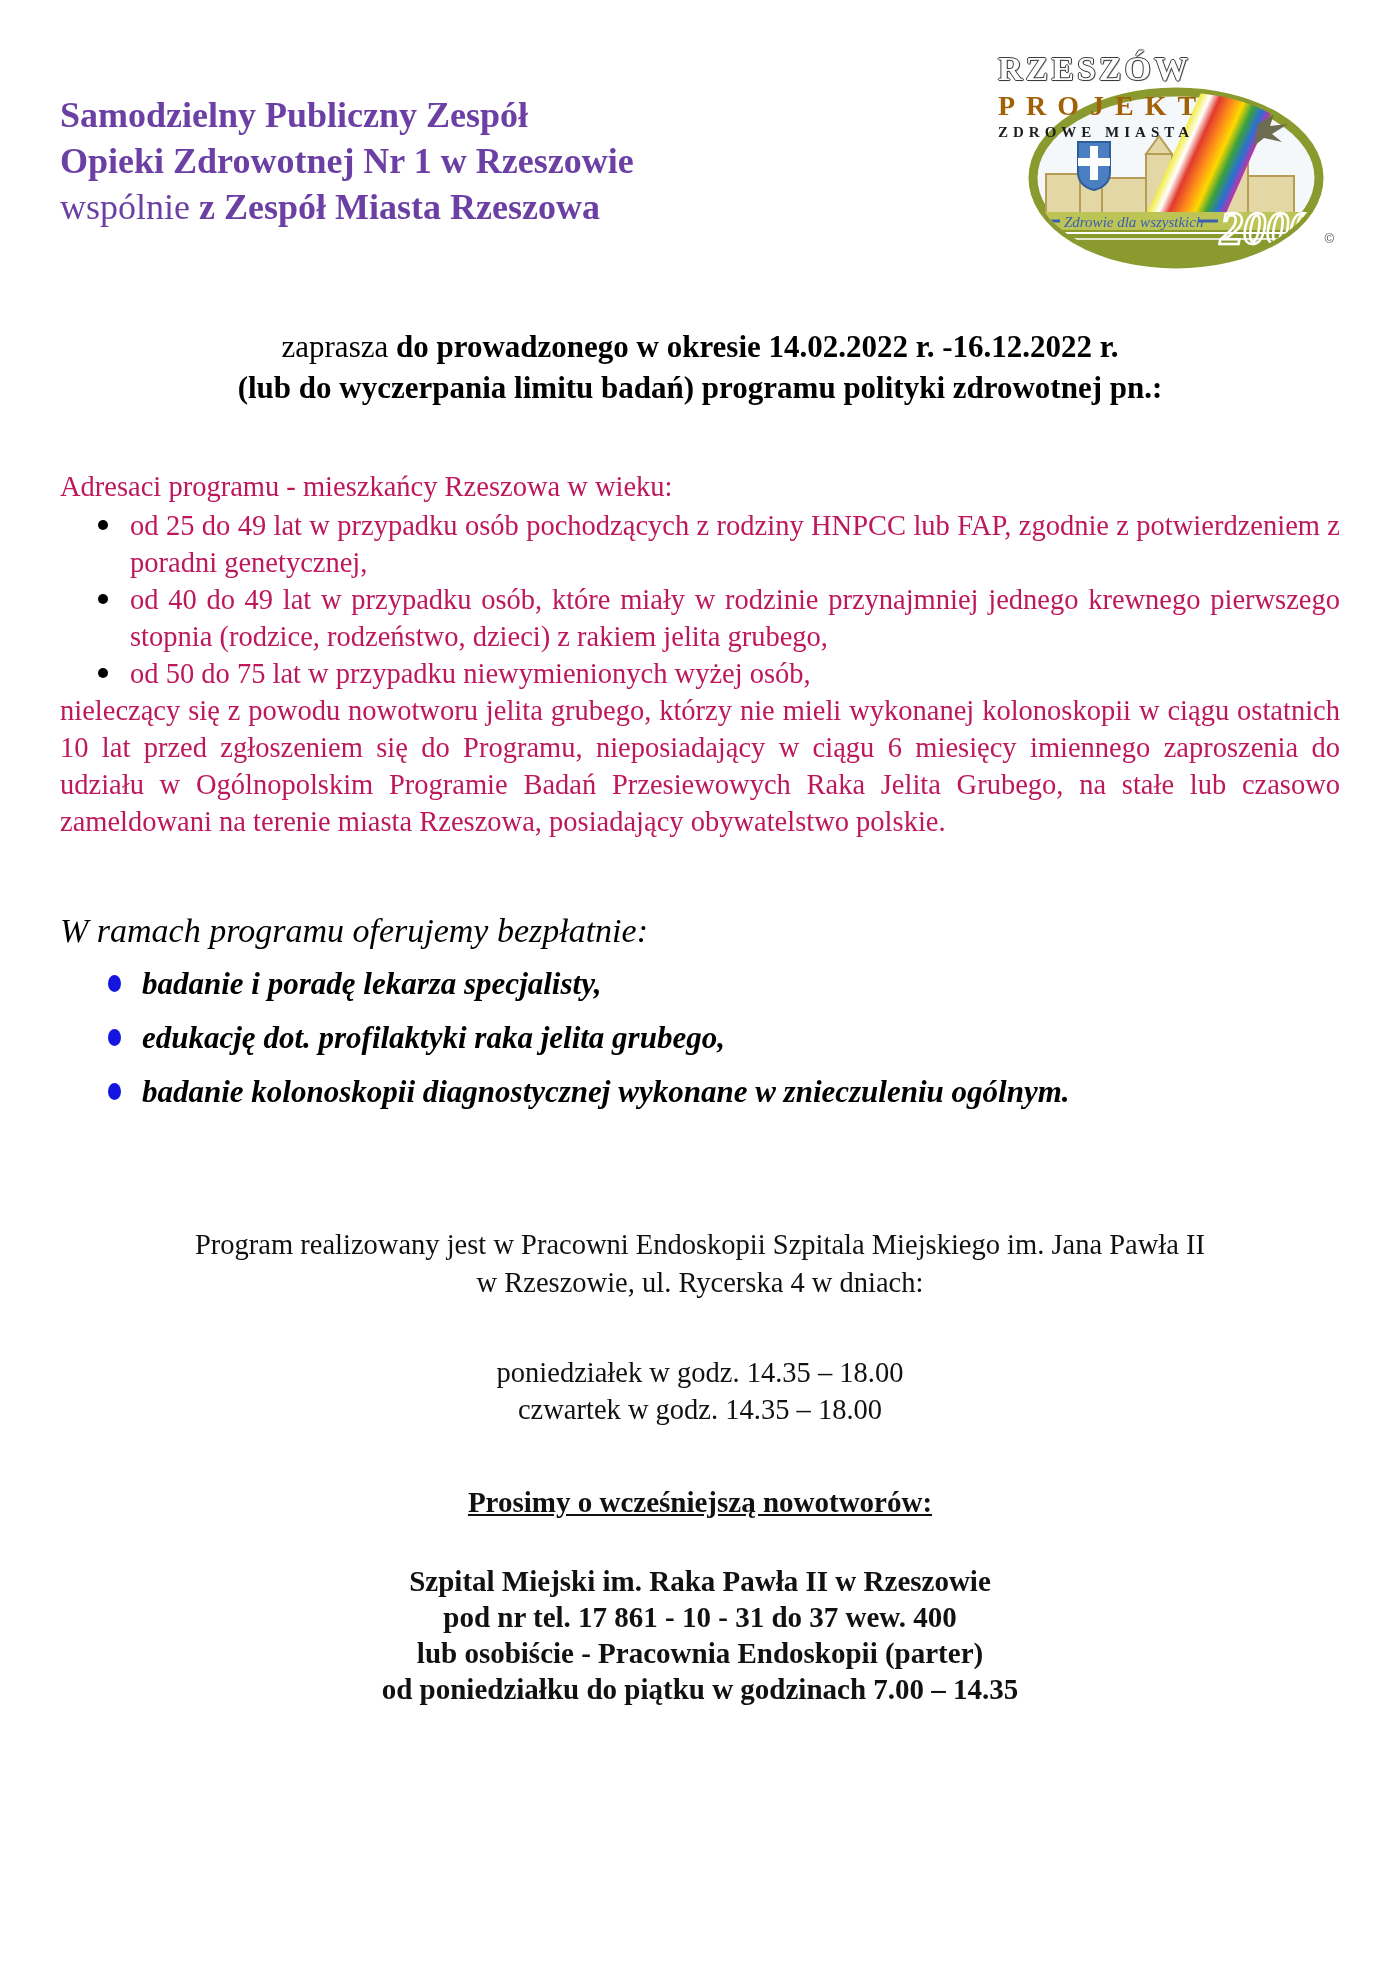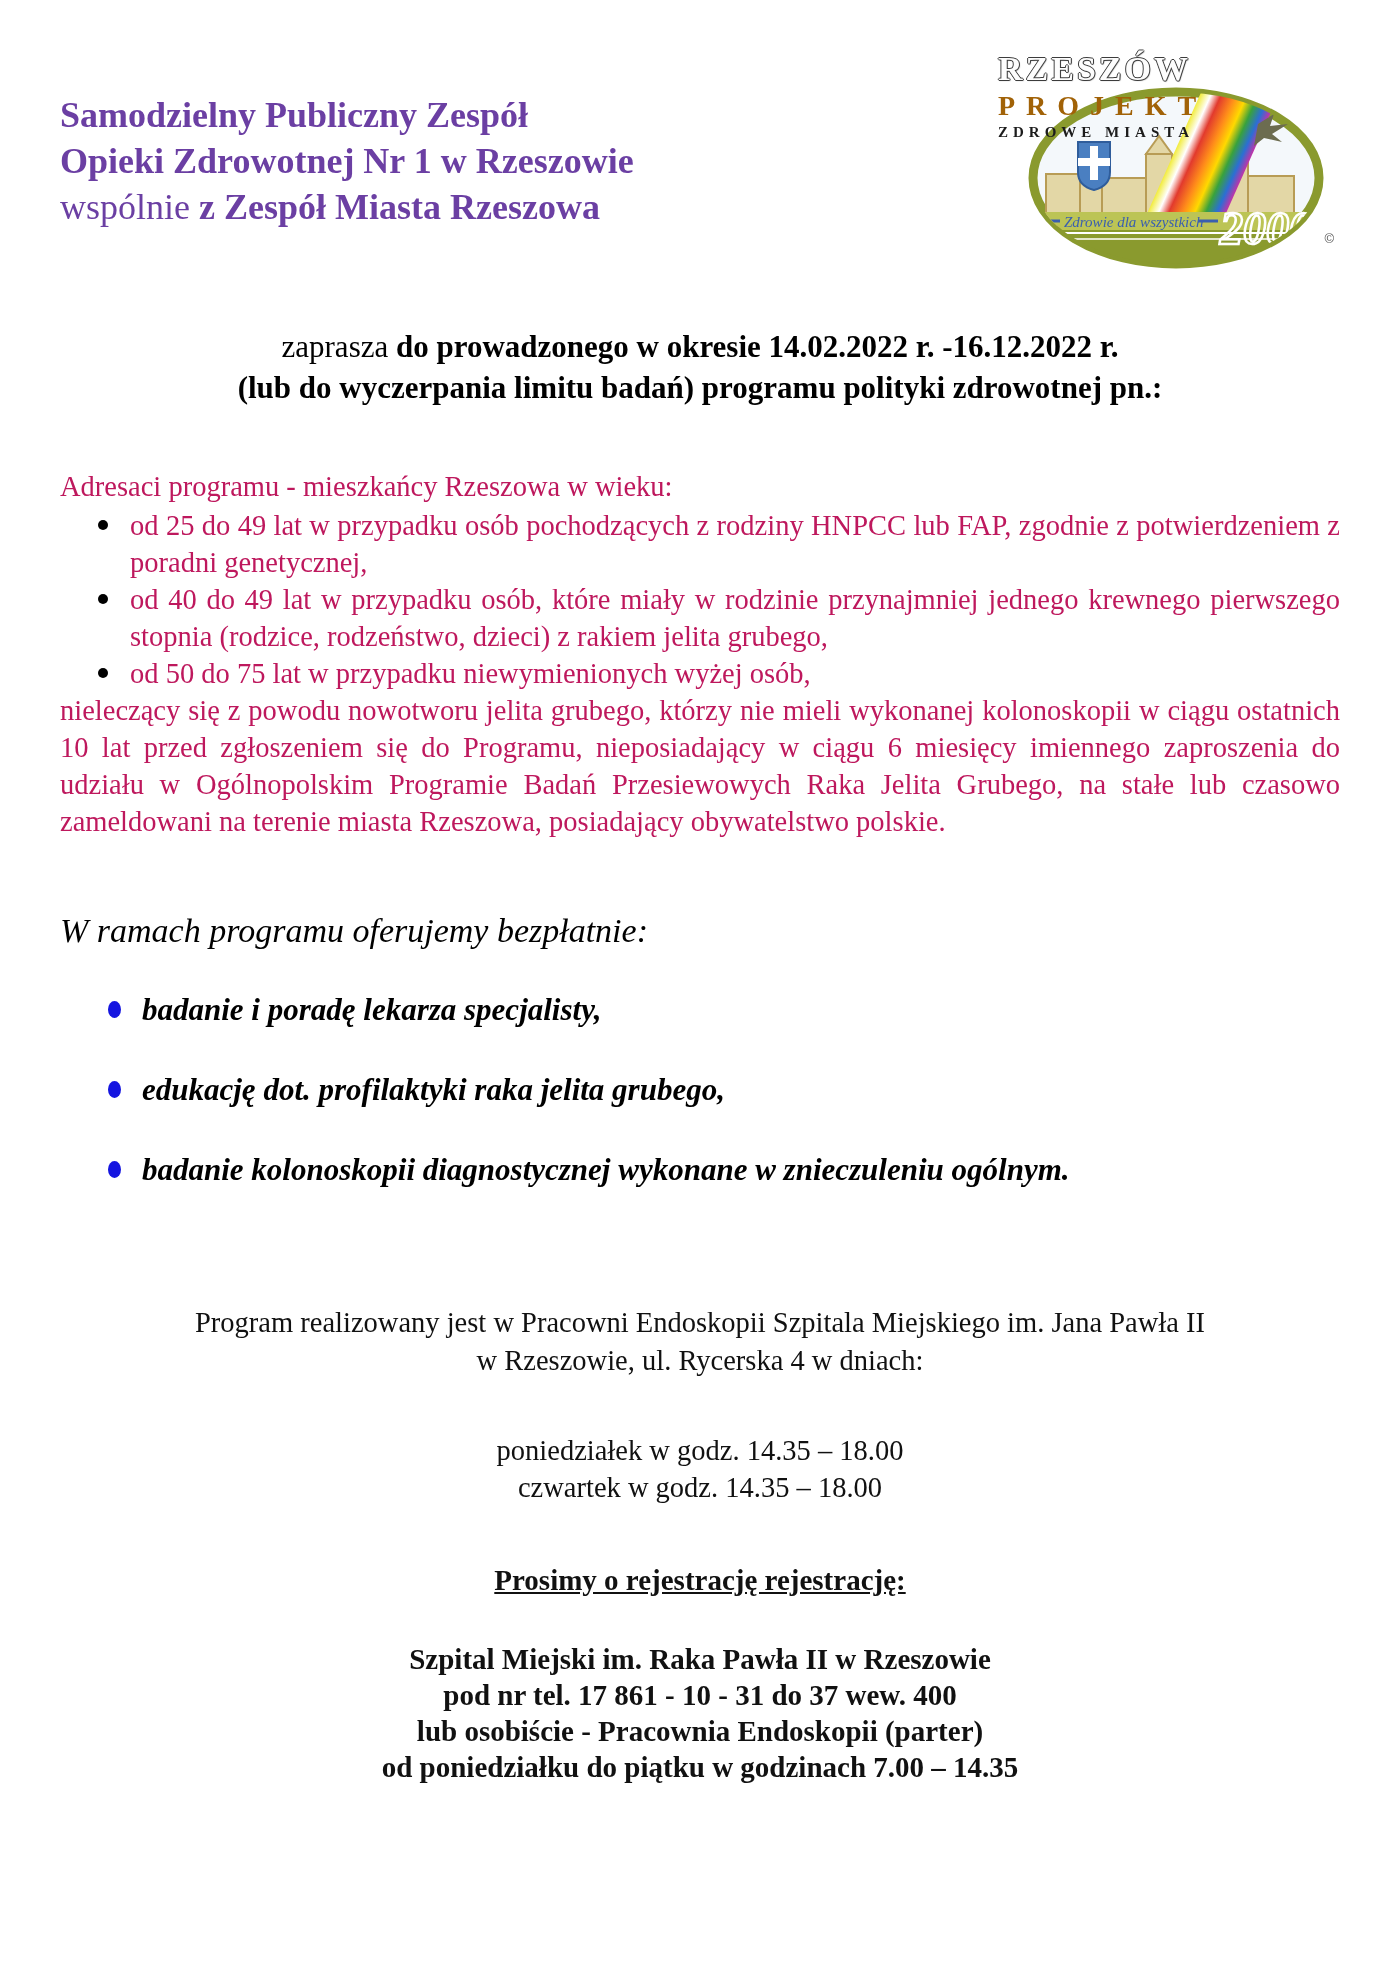--- a/index.html
+++ b/index.html
@@ -55,21 +55,21 @@
   .aud-bullet .dot{
     position:absolute;left:38px;top:13px;width:10px;height:10px;border-radius:50%;
     background:#000;
   }
   .aud-outro{text-align:justify;}
 
   
   .offer{margin-top:72px;color:#000;}
   .offer-head{font-size:34px;font-weight:normal;font-style:italic;}
   .offer-item{
-    position:relative;padding-left:82px;margin-top:40px;
+    position:relative;padding-left:82px;margin-top:14px;
     font-size:31px;font-weight:bold;font-style:italic;line-height:40px;
   }
   .offer-item .dot{
     position:absolute;left:48px;top:11px;width:13px;height:17px;border-radius:50%;
     background:var(--bullet-blue,#1515e0);
   }
 
   
   .location{margin-top:114px;text-align:center;font-size:28.5px;line-height:38px;}
   .hours{margin-top:52px;text-align:center;font-size:28.5px;line-height:37px;}
@@ -131,21 +131,21 @@
 
     <div class="location">
       <div>Program realizowany jest w Pracowni Endoskopii Szpitala Miejskiego im. Jana Pawła II</div>
       <div>w Rzeszowie, ul. Rycerska 4 w dniach:</div>
     </div>
     <div class="hours">
       <div>poniedziałek w godz. 14.35 – 18.00</div>
       <div>czwartek w godz. 14.35 – 18.00</div>
     </div>
 
-    <div class="reg-head">Prosimy o rejestrację rejestrację:</div>
+    <div class="reg-head">Prosimy o wcześniejszą nowotworów:</div>
     <div class="contact">
       <div>Szpital Miejski im. Raka Pawła II w Rzeszowie</div>
       <div>pod nr tel. 17 861 - 10 - 31 do 37 wew. 400</div>
       <div>lub osobiście - Pracownia Endoskopii (parter)</div>
       <div>od poniedziałku do piątku w godzinach 7.00 – 14.35</div>
     </div>
   </div>
 
   <div class="logo">
     <svg class="emblem" width="300" height="184" viewBox="0 0 300 184">

